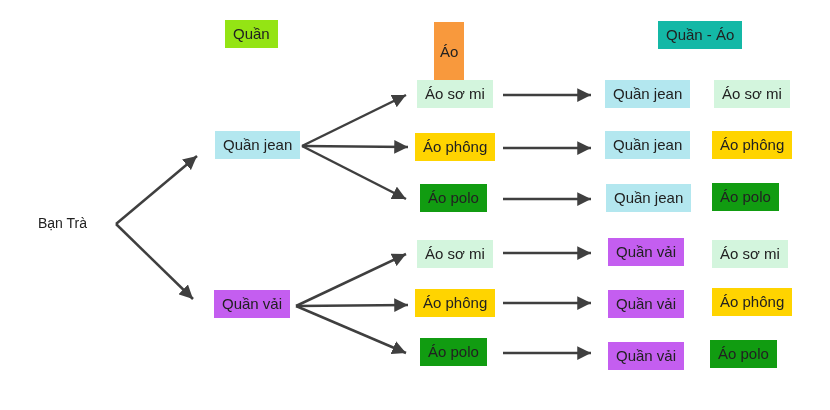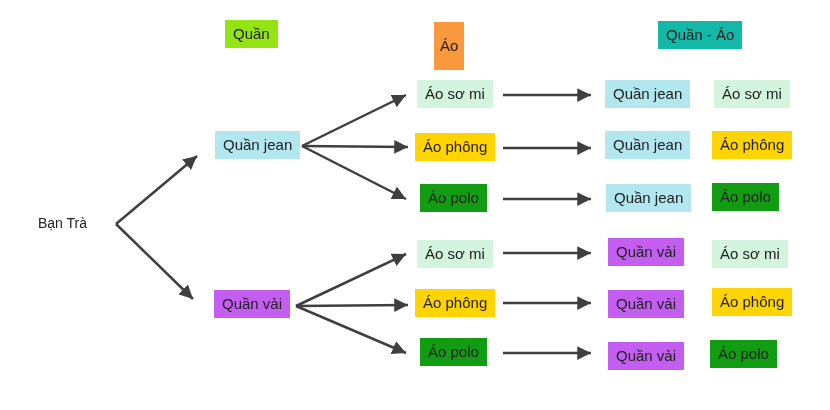--- a/index.html
+++ b/index.html
@@ -57,21 +57,21 @@
     <line class="arrow-line" x1="296" y1="306" x2="406" y2="353" marker-end="url(#ah)"></line>
     <line class="arrow-line" x1="503" y1="95" x2="591" y2="95" marker-end="url(#ah)"></line>
     <line class="arrow-line" x1="503" y1="148" x2="591" y2="148" marker-end="url(#ah)"></line>
     <line class="arrow-line" x1="503" y1="199" x2="591" y2="199" marker-end="url(#ah)"></line>
     <line class="arrow-line" x1="503" y1="253" x2="591" y2="253" marker-end="url(#ah)"></line>
     <line class="arrow-line" x1="503" y1="303" x2="591" y2="303" marker-end="url(#ah)"></line>
     <line class="arrow-line" x1="503" y1="353" x2="591" y2="353" marker-end="url(#ah)"></line>
   </svg>
 
   <div class="box" style="left: 225px; top: 20px; background-color: rgb(148, 228, 20);">Quần</div>
-  <div class="box" style="left: 434px; top: 22px; padding: 14px 6px; background-color: rgb(248, 153, 61);">Áo</div>
+  <div class="box" style="left: 434px; top: 22px; padding: 20px 6px; background-color: rgb(248, 153, 61);">Áo</div>
   <div class="box" style="left: 658px; top: 21px; background-color: #14b8a6;">Quần - Áo</div>
 
   <div class="plain" style="left:38px; top:213px;">Bạn Trà</div>
 
   <div class="box" style="left: 215px; top: 131px; background-color: rgb(179, 231, 239);">Quần jean</div>
   <div class="box" style="left: 214px; top: 290px; background-color: rgb(196, 94, 240);">Quần vải</div>
 
   <div class="box" style="left: 417px; top: 80px; background-color: rgb(211, 245, 221);">Áo sơ mi</div>
   <div class="box" style="left: 415px; top: 133px; background-color: rgb(255, 212, 0);">Áo phông</div>
   <div class="box" style="left: 420px; top: 184px; background-color: rgb(17, 156, 17);">Áo polo</div>

